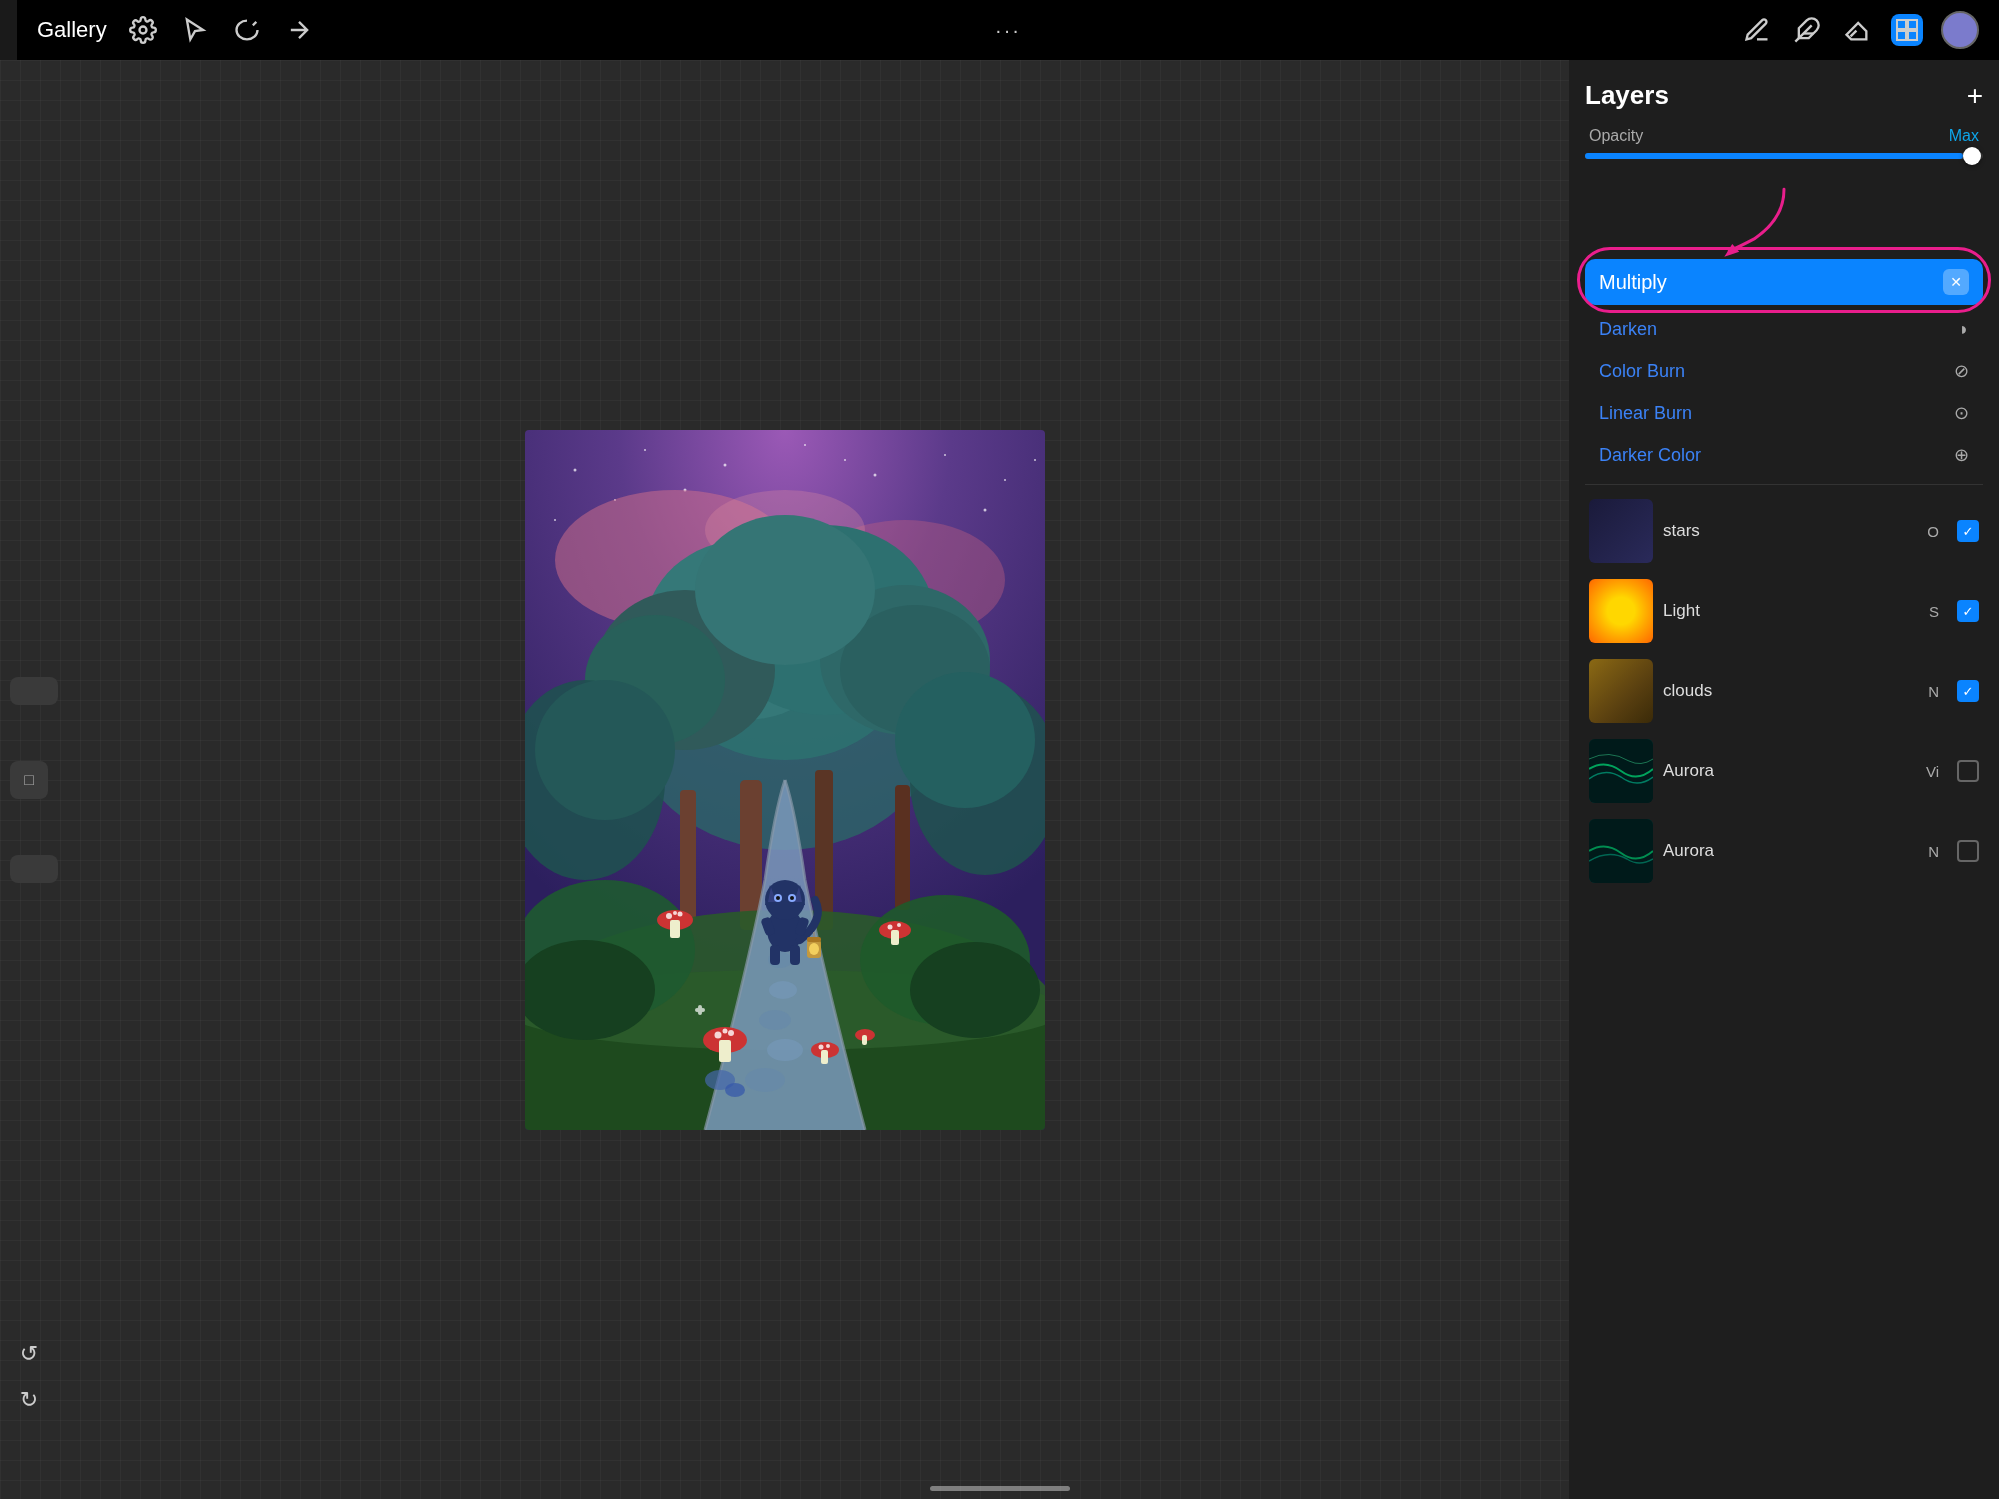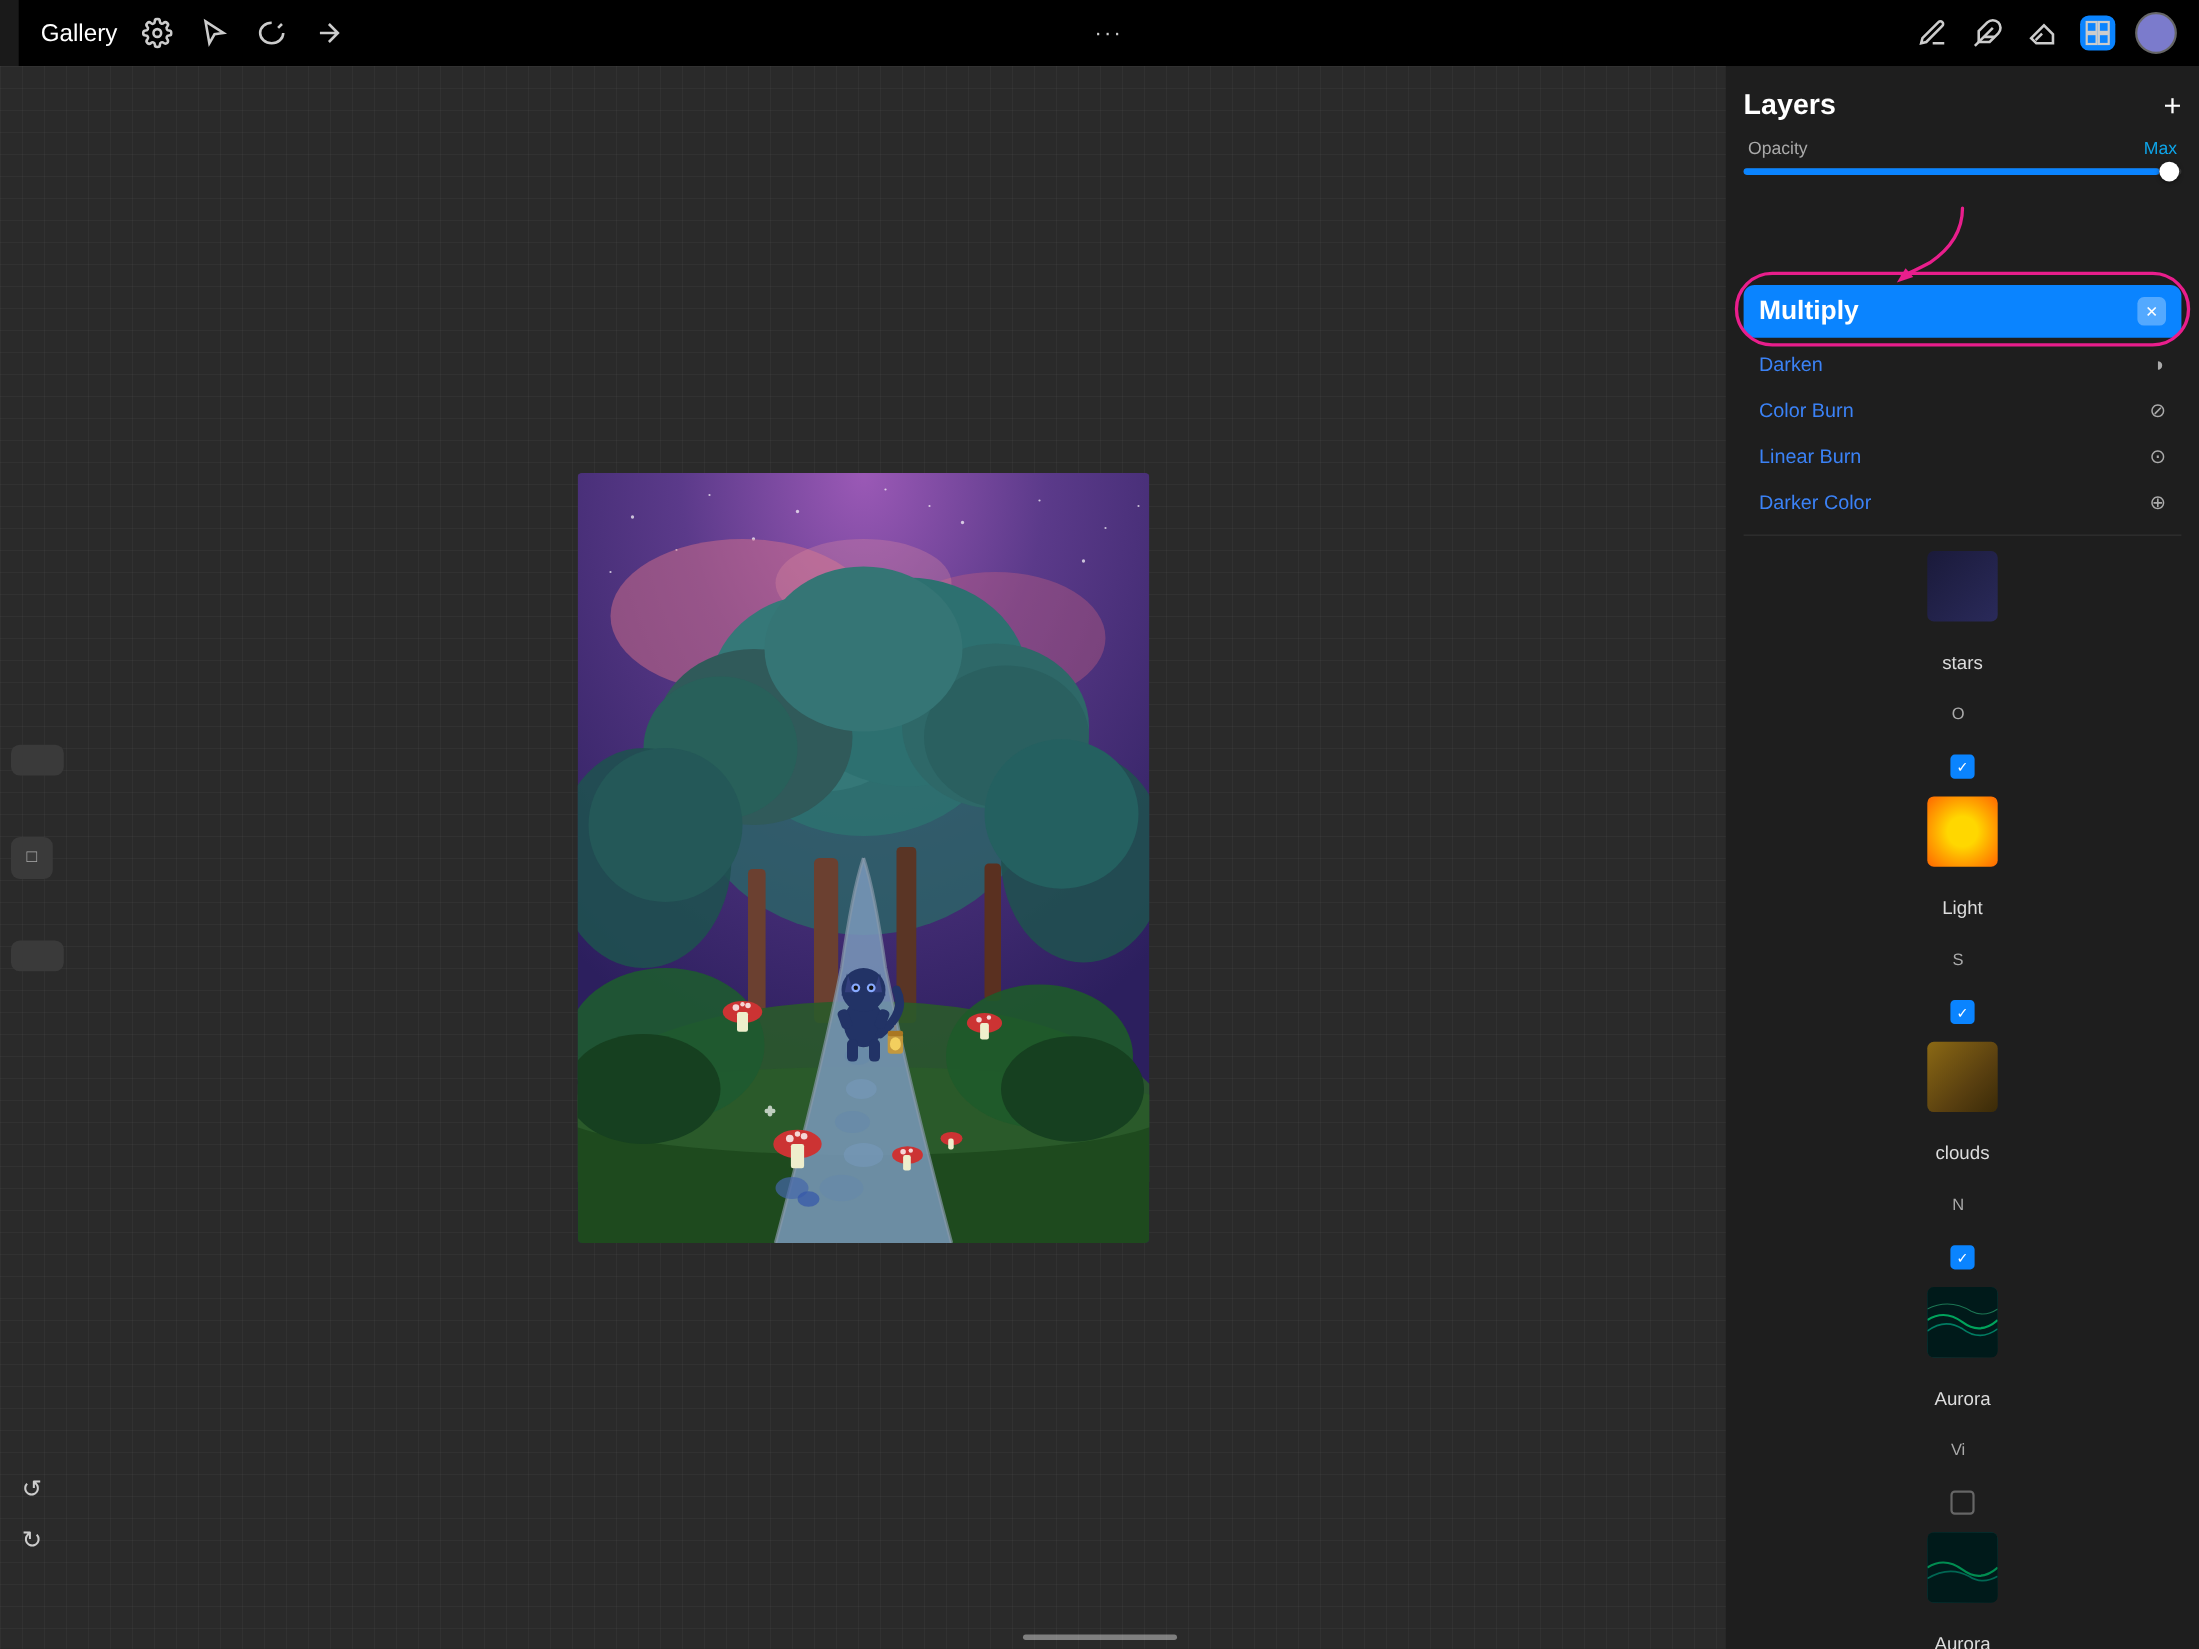--- a/index.html
+++ b/index.html
@@ -298,22 +298,22 @@
       border-radius: 10px;
       padding: 10px 14px;
       display: flex;
       align-items: center;
       justify-content: space-between;
       margin-bottom: 2px;
       cursor: pointer;
       position: relative;
     }
     .blend-mode-label {
-      font-size: 24px;
-      font-weight: 700;
+      font-size: 20px;
+      font-weight: 400;
       text-align: right;
     }
     .pink-oval {
       position: absolute;
       top: -12px;
       left: -8px;
       right: -8px;
       bottom: -8px;
       border: 3px solid #e91e8c;
       border-radius: 50px;
@@ -349,26 +349,25 @@
       color: #aaa;
     }
 
     
     .layer-list {
       margin-top: 8px;
     }
     .layer-row {
       display: flex;
       align-items: center;
-      gap: 28px;
+      gap: 10px;
       padding: 6px 4px;
       border-radius: 8px;
       cursor: pointer;
       margin-bottom: 4px;
-      flex-direction: column;
     }
     .layer-thumb-small {
       width: 64px;
       height: 64px;
       border-radius: 6px;
       flex-shrink: 0;
       overflow: hidden;
     }
     .layer-row-name {
       flex: 1;

